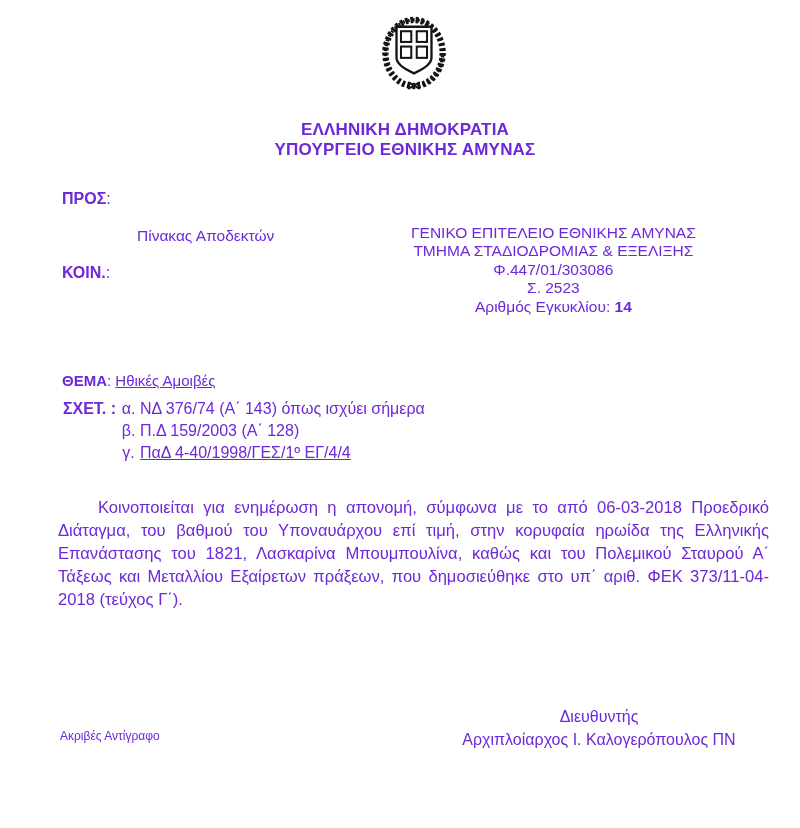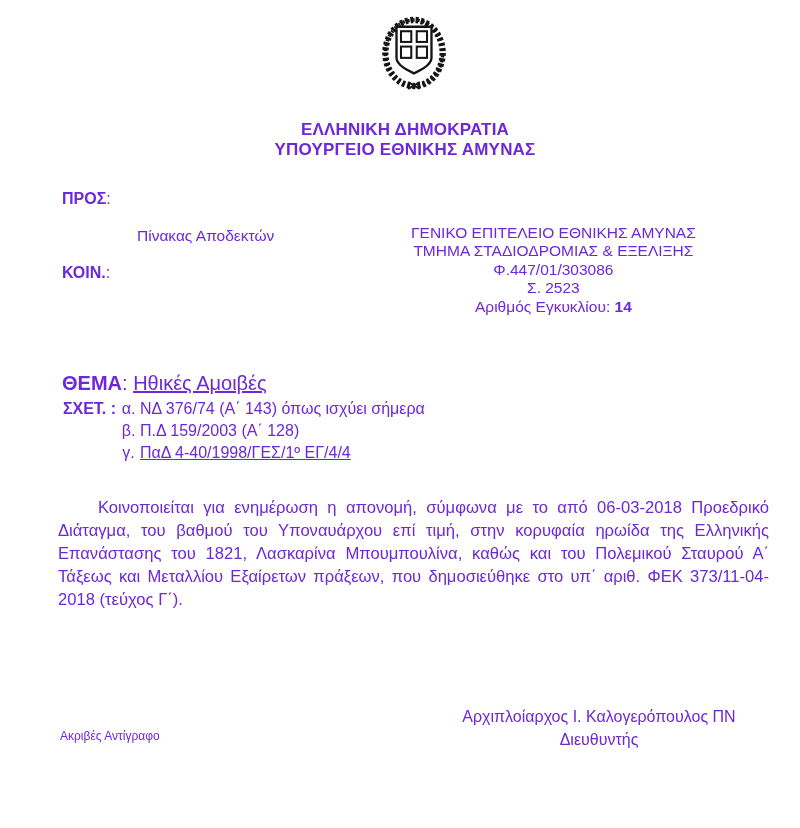--- a/index.html
+++ b/index.html
@@ -32,21 +32,21 @@
 
   
   .pros { left: 62px; top: 190px; font-size: 16px; }
   .pros-value { left: 137px; top: 227px; font-size: 15.5px; }
   .koin { left: 62px; top: 264px; font-size: 16px; }
   .lbl { font-weight: 700; }
   .issuer { left: 411px; top: 189px; font-size: 15.5px; line-height: 18.4px; white-space: nowrap; margin-top: 35px; }
   .issuer .num { font-weight: 700; }
 
   
-  .subject { left: 62px; top: 372px; font-size: 20px; }
+  .subject { left: 62px; top: 372px; font-size: 15px; }
   .u { text-decoration: underline; }
 
   
   .refs { left: 62px; top: 398px; font-size: 16px; line-height: 22px; }
   .refs-row { display: flex; align-items: flex-start; }
   .refs-label { width: 55px; flex: 0 0 55px; }
   .refs-items { flex: 1; }
   .ref-item { display: flex; }
   .ref-marker { width: 23px; flex: 0 0 23px; }
 
@@ -121,17 +121,17 @@
           <span class="u">ΠαΔ 4-40/1998/ΓΕΣ/1º ΕΓ/4/4</span>
         </div>
       </div>
     </div>
   </div>
 
   <div class="abs body-par">Κοινοποιείται για ενημέρωση η απονομή, σύμφωνα με το από 06-03-2018 Προεδρικό Διάταγμα, του βαθμού του Υποναυάρχου επί τιμή, στην κορυφαία ηρωίδα της Ελληνικής Επανάστασης του 1821, Λασκαρίνα Μπουμπουλίνα, καθώς και του Πολεμικού Σταυρού Α΄ Τάξεως και Μεταλλίου Εξαίρετων πράξεων, που δημοσιεύθηκε στο υπ΄ αριθ. ΦΕΚ 373/11-04-2018 (τεύχος Γ΄).</div>
 
   <div class="abs sig-left">Ακριβές Αντίγραφο</div>
   <div class="abs sig-right">
+    <div>Διευθυντής</div>
     <div>Αρχιπλοίαρχος Ι. Καλογερόπουλος ΠΝ</div>
-    <div>Διευθυντής</div>
   </div>
 
 </div>
 
 </body></html>

